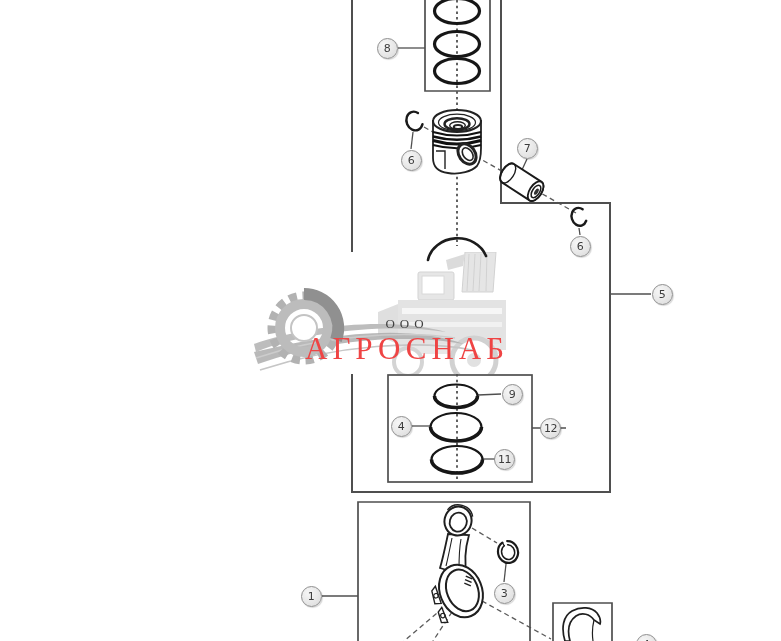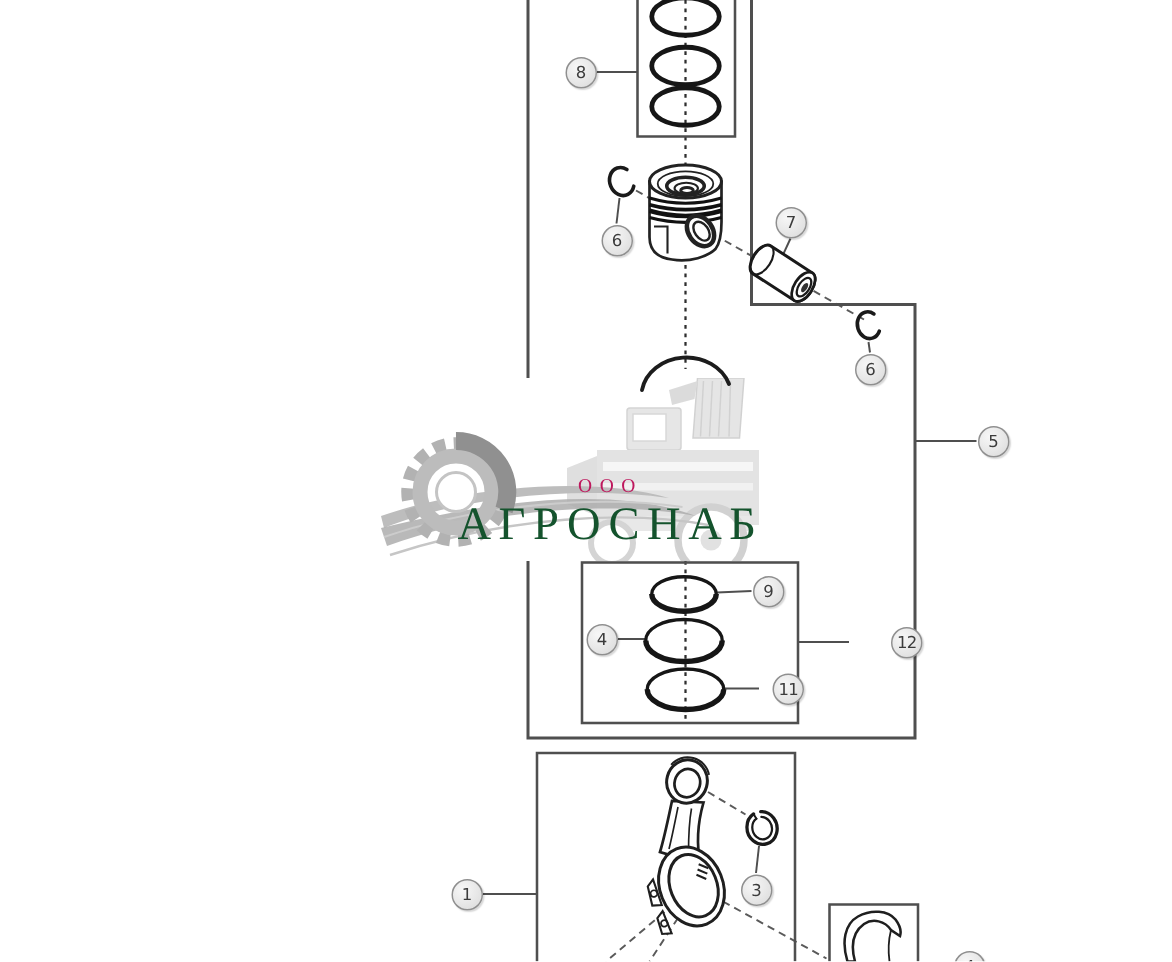--- a/index.html
+++ b/index.html
@@ -19,26 +19,26 @@
     letter-spacing:-0.5px;z-index:40;
   }
   
   #watermark{
     position:absolute;left:250px;top:252px;width:266px;height:122px;
     background:#ffffff;z-index:20;
   }
   #wm-ooo{
     position:absolute;left:157px;top:64px;transform:translateX(-50%);
     font-family:"Liberation Serif","DejaVu Serif",serif;
-    font-size:13px;letter-spacing:5px;color:#be185d;white-space:nowrap;text-align:center;
+    font-size:13px;letter-spacing:5px;color:#404040;white-space:nowrap;text-align:center;
   }
   #wm-name{
     position:absolute;left:157px;top:79px;transform:translateX(-50%);
     font-family:"Liberation Serif","DejaVu Serif",serif;
-    font-size:31px;letter-spacing:5px;color:#14532d;white-space:nowrap;
+    font-size:31px;letter-spacing:5px;color:#ef4444;white-space:nowrap;
   }
   #arc-overlay{z-index:30;}
   #diagram-svg{z-index:10;}
 </style>
 </head>
 <body>
 
 <div id="stage">
 
   <svg id="diagram-svg" class="layer" width="781" height="641" viewBox="0 0 781 641">
@@ -218,19 +218,19 @@
     <path d="M 10,24 A 30 26 0 0 1 68,20" fill="none" stroke="#1c1c1c" stroke-width="2.6" stroke-linecap="round"></path>
   </svg>
 
   <div class="callout" style="left:376.5px;top:37.5px">8</div>
   <div class="callout" style="left:400.5px;top:149.5px">6</div>
   <div class="callout" style="left:516.5px;top:137.5px">7</div>
   <div class="callout" style="left:569.5px;top:235.5px">6</div>
   <div class="callout" style="left:651.5px;top:283.5px">5</div>
   <div class="callout" style="left:501.5px;top:383.5px">9</div>
   <div class="callout" style="left:390.5px;top:415.5px">4</div>
-  <div class="callout" style="left:515px;top:448.5px">11</div>
-  <div class="callout" style="left:594px;top:417.5px">12</div>
+  <div class="callout" style="left:494px;top:448.5px">11</div>
+  <div class="callout" style="left:540px;top:417.5px">12</div>
   <div class="callout" style="left:300.5px;top:585.5px">1</div>
   <div class="callout" style="left:493.5px;top:582.5px">3</div>
   <div class="callout" style="left:635.5px;top:633.5px">4</div>
 
 </div>
 
 </body></html>

